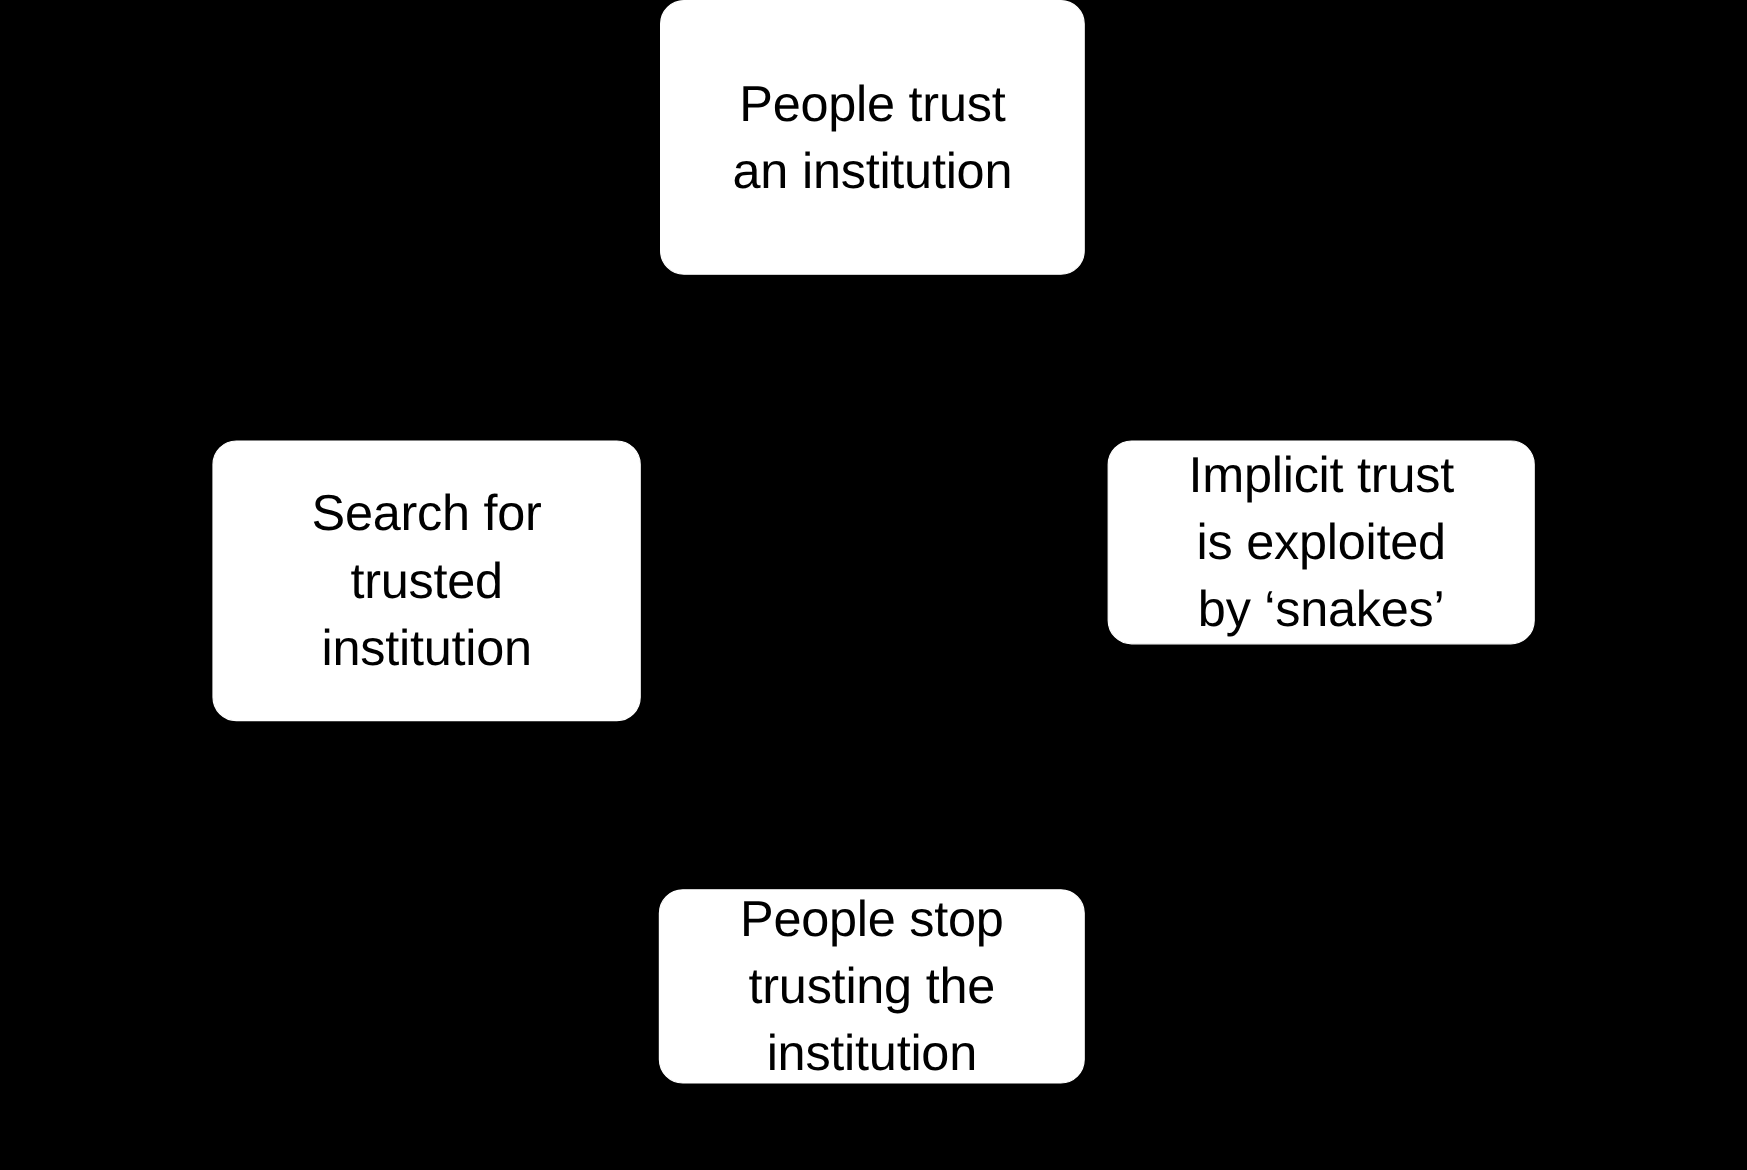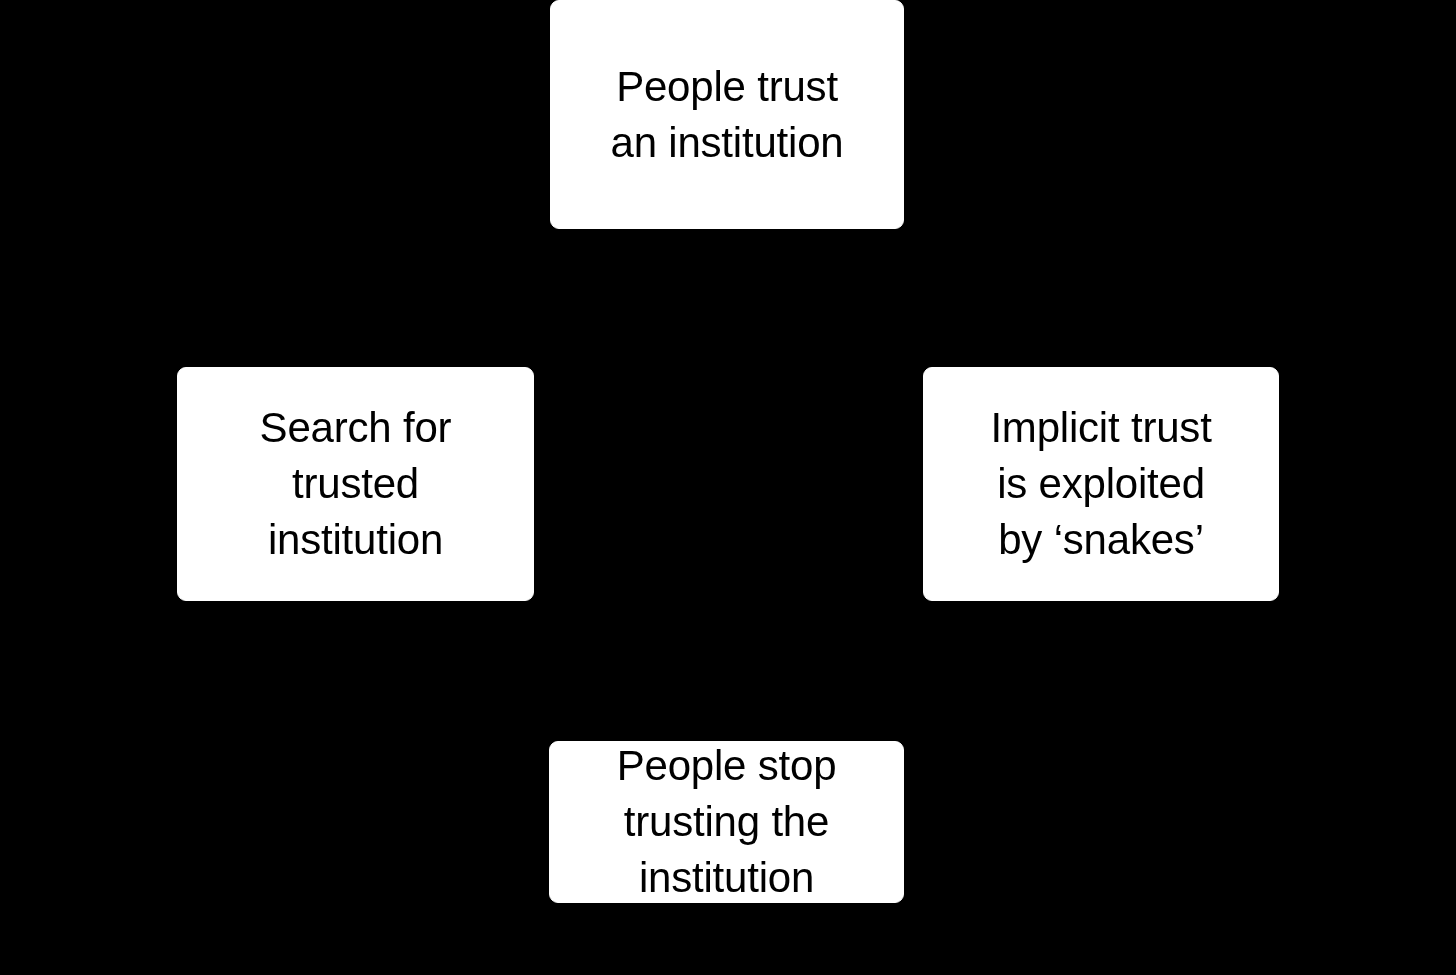--- a/index.html
+++ b/index.html
@@ -15,21 +15,21 @@
     background: #000000;
     overflow: hidden;
     font-family: "Liberation Sans", sans-serif;
   }
 
   .node {
     position: absolute;
     box-sizing: border-box;
     background: #ffffff;
     border: 1px solid #ffffff;
-    border-radius: 9px;
+    border-radius: 20px;
     display: flex;
     align-items: center;
     justify-content: center;
     text-align: center;
     color: #000000;
     font-size: 42px;
     line-height: 56px;
     font-weight: 400;
     letter-spacing: -0.2px;
     padding: 6px 14px;
@@ -42,21 +42,21 @@
     top: 0px;
     width: 354px;
     height: 229px;
   }
 
   
   .node-right {
     left: 923px;
     top: 367px;
     width: 356px;
-    height: 234px;
+    height: 170px;
   }
 
   
   .node-bottom {
     left: 549px;
     top: 741px;
     width: 355px;
     height: 162px;
   }
 

